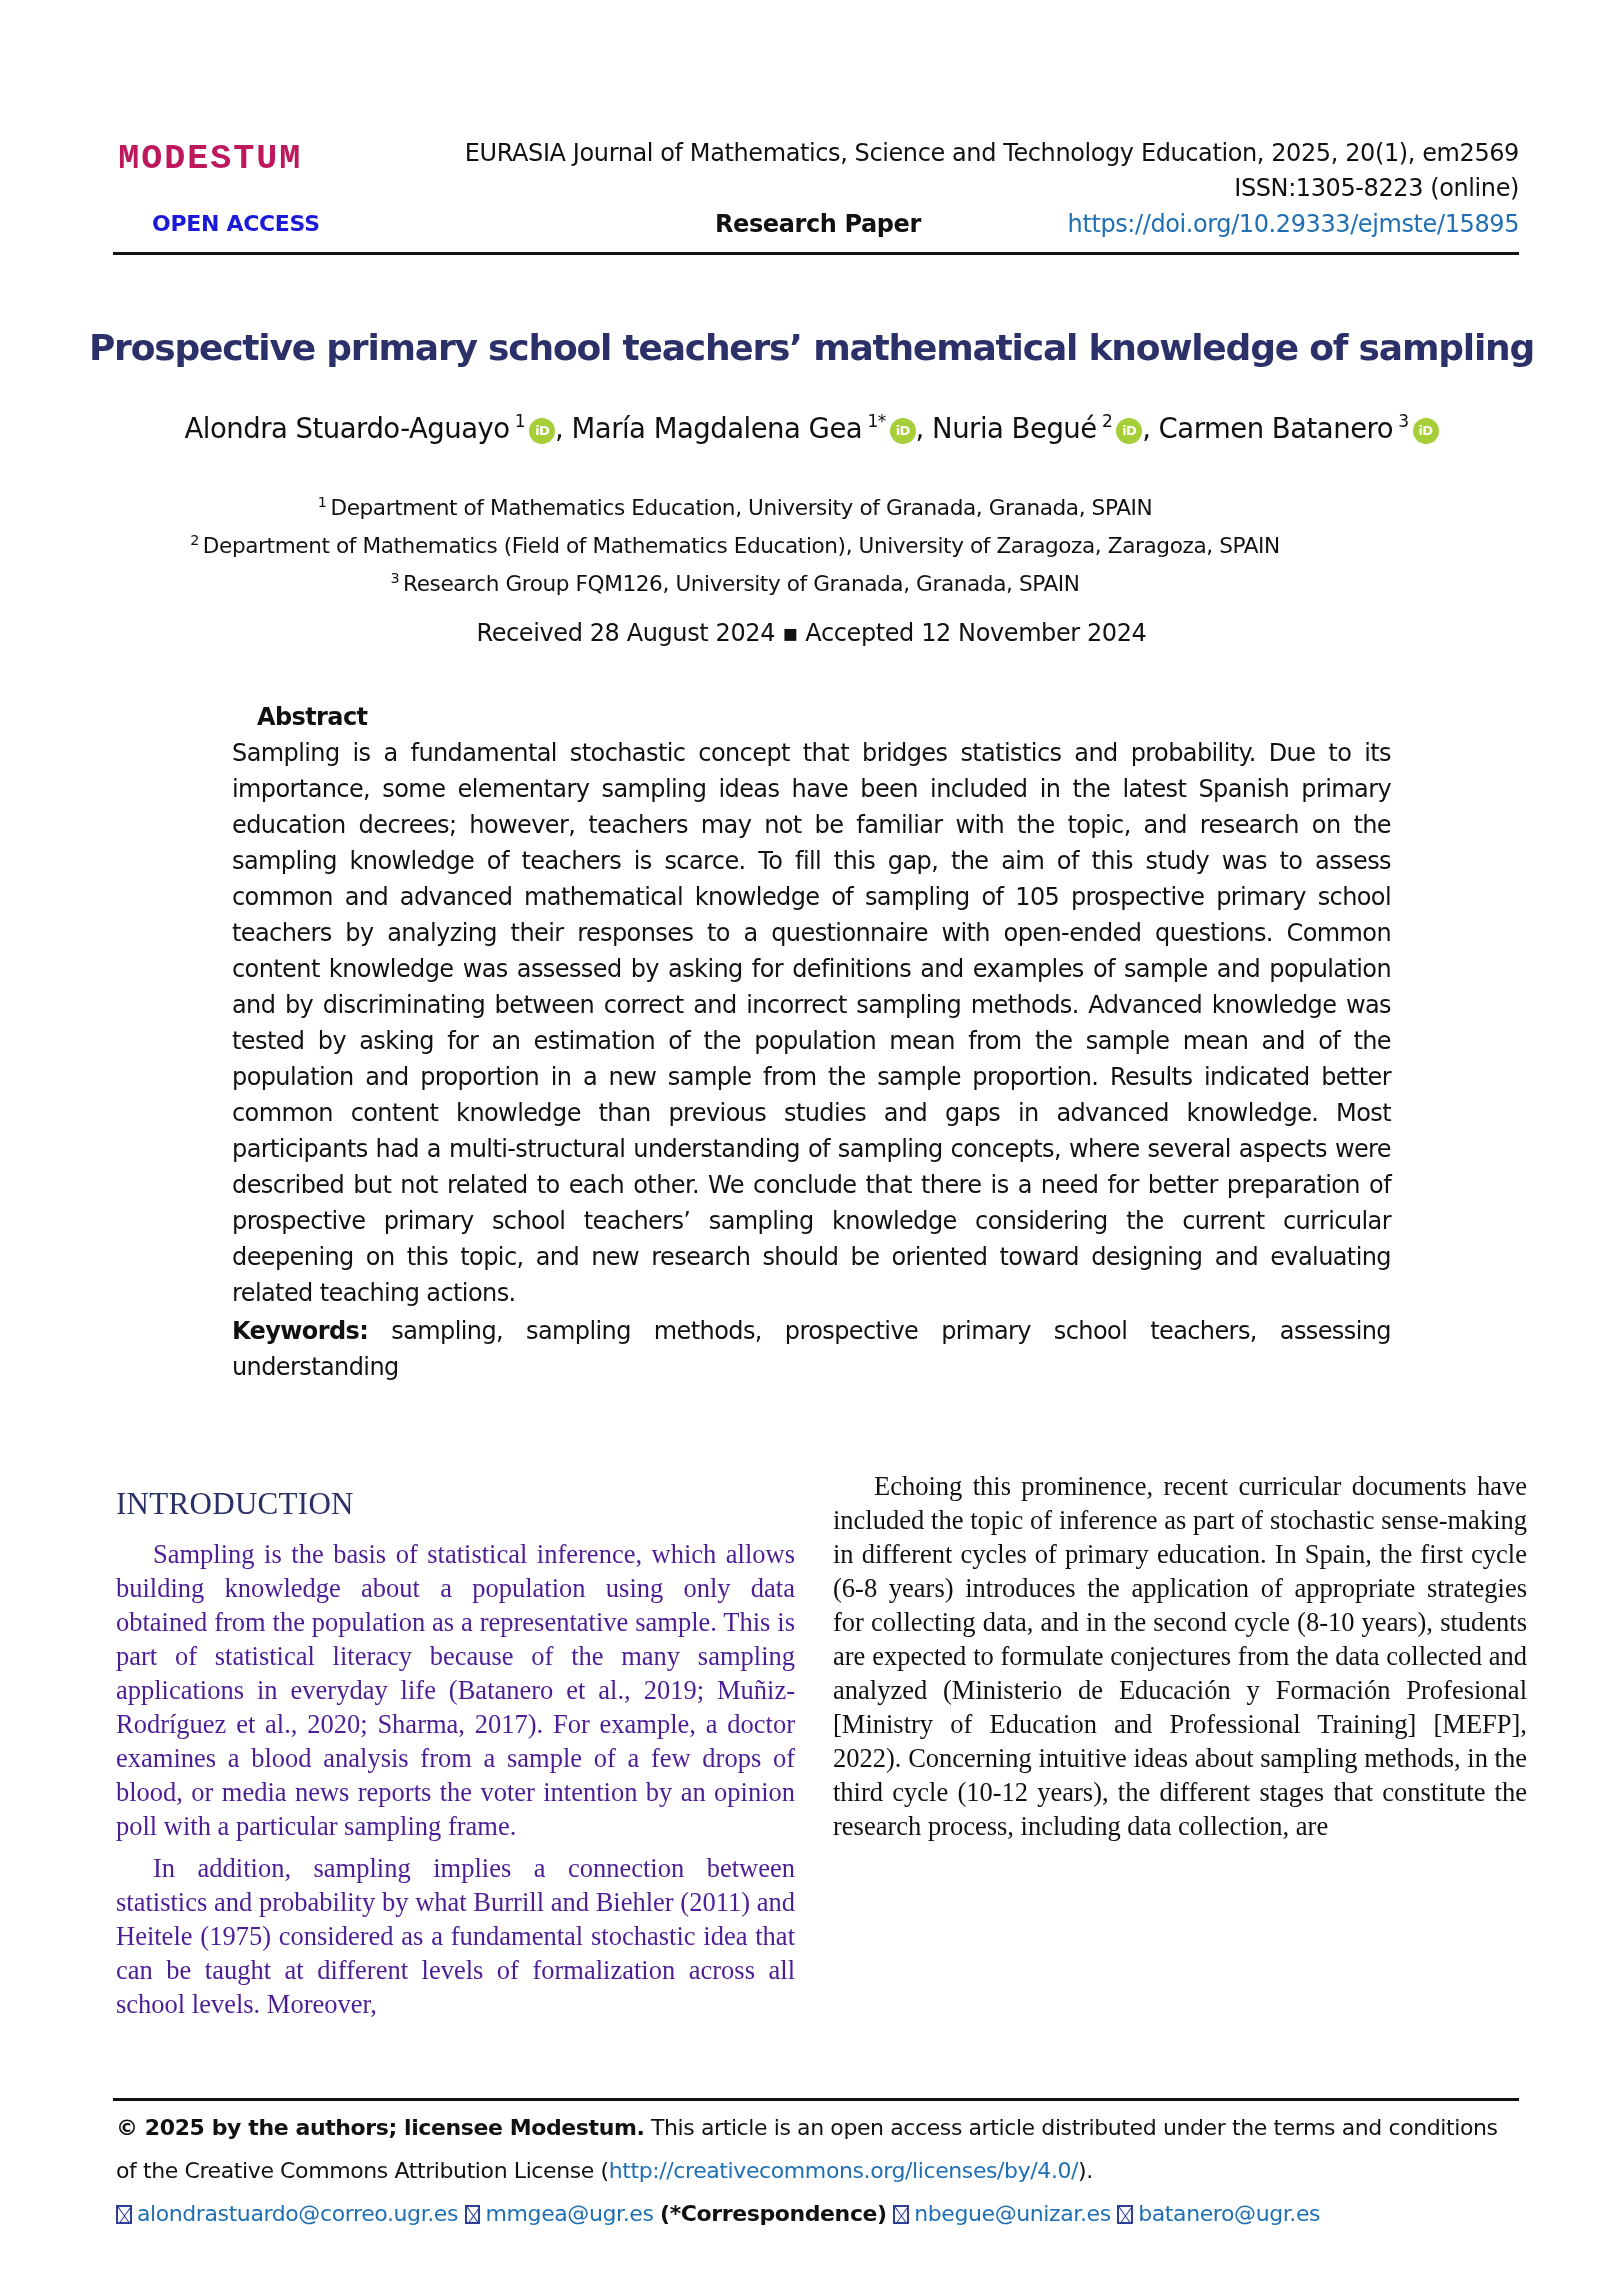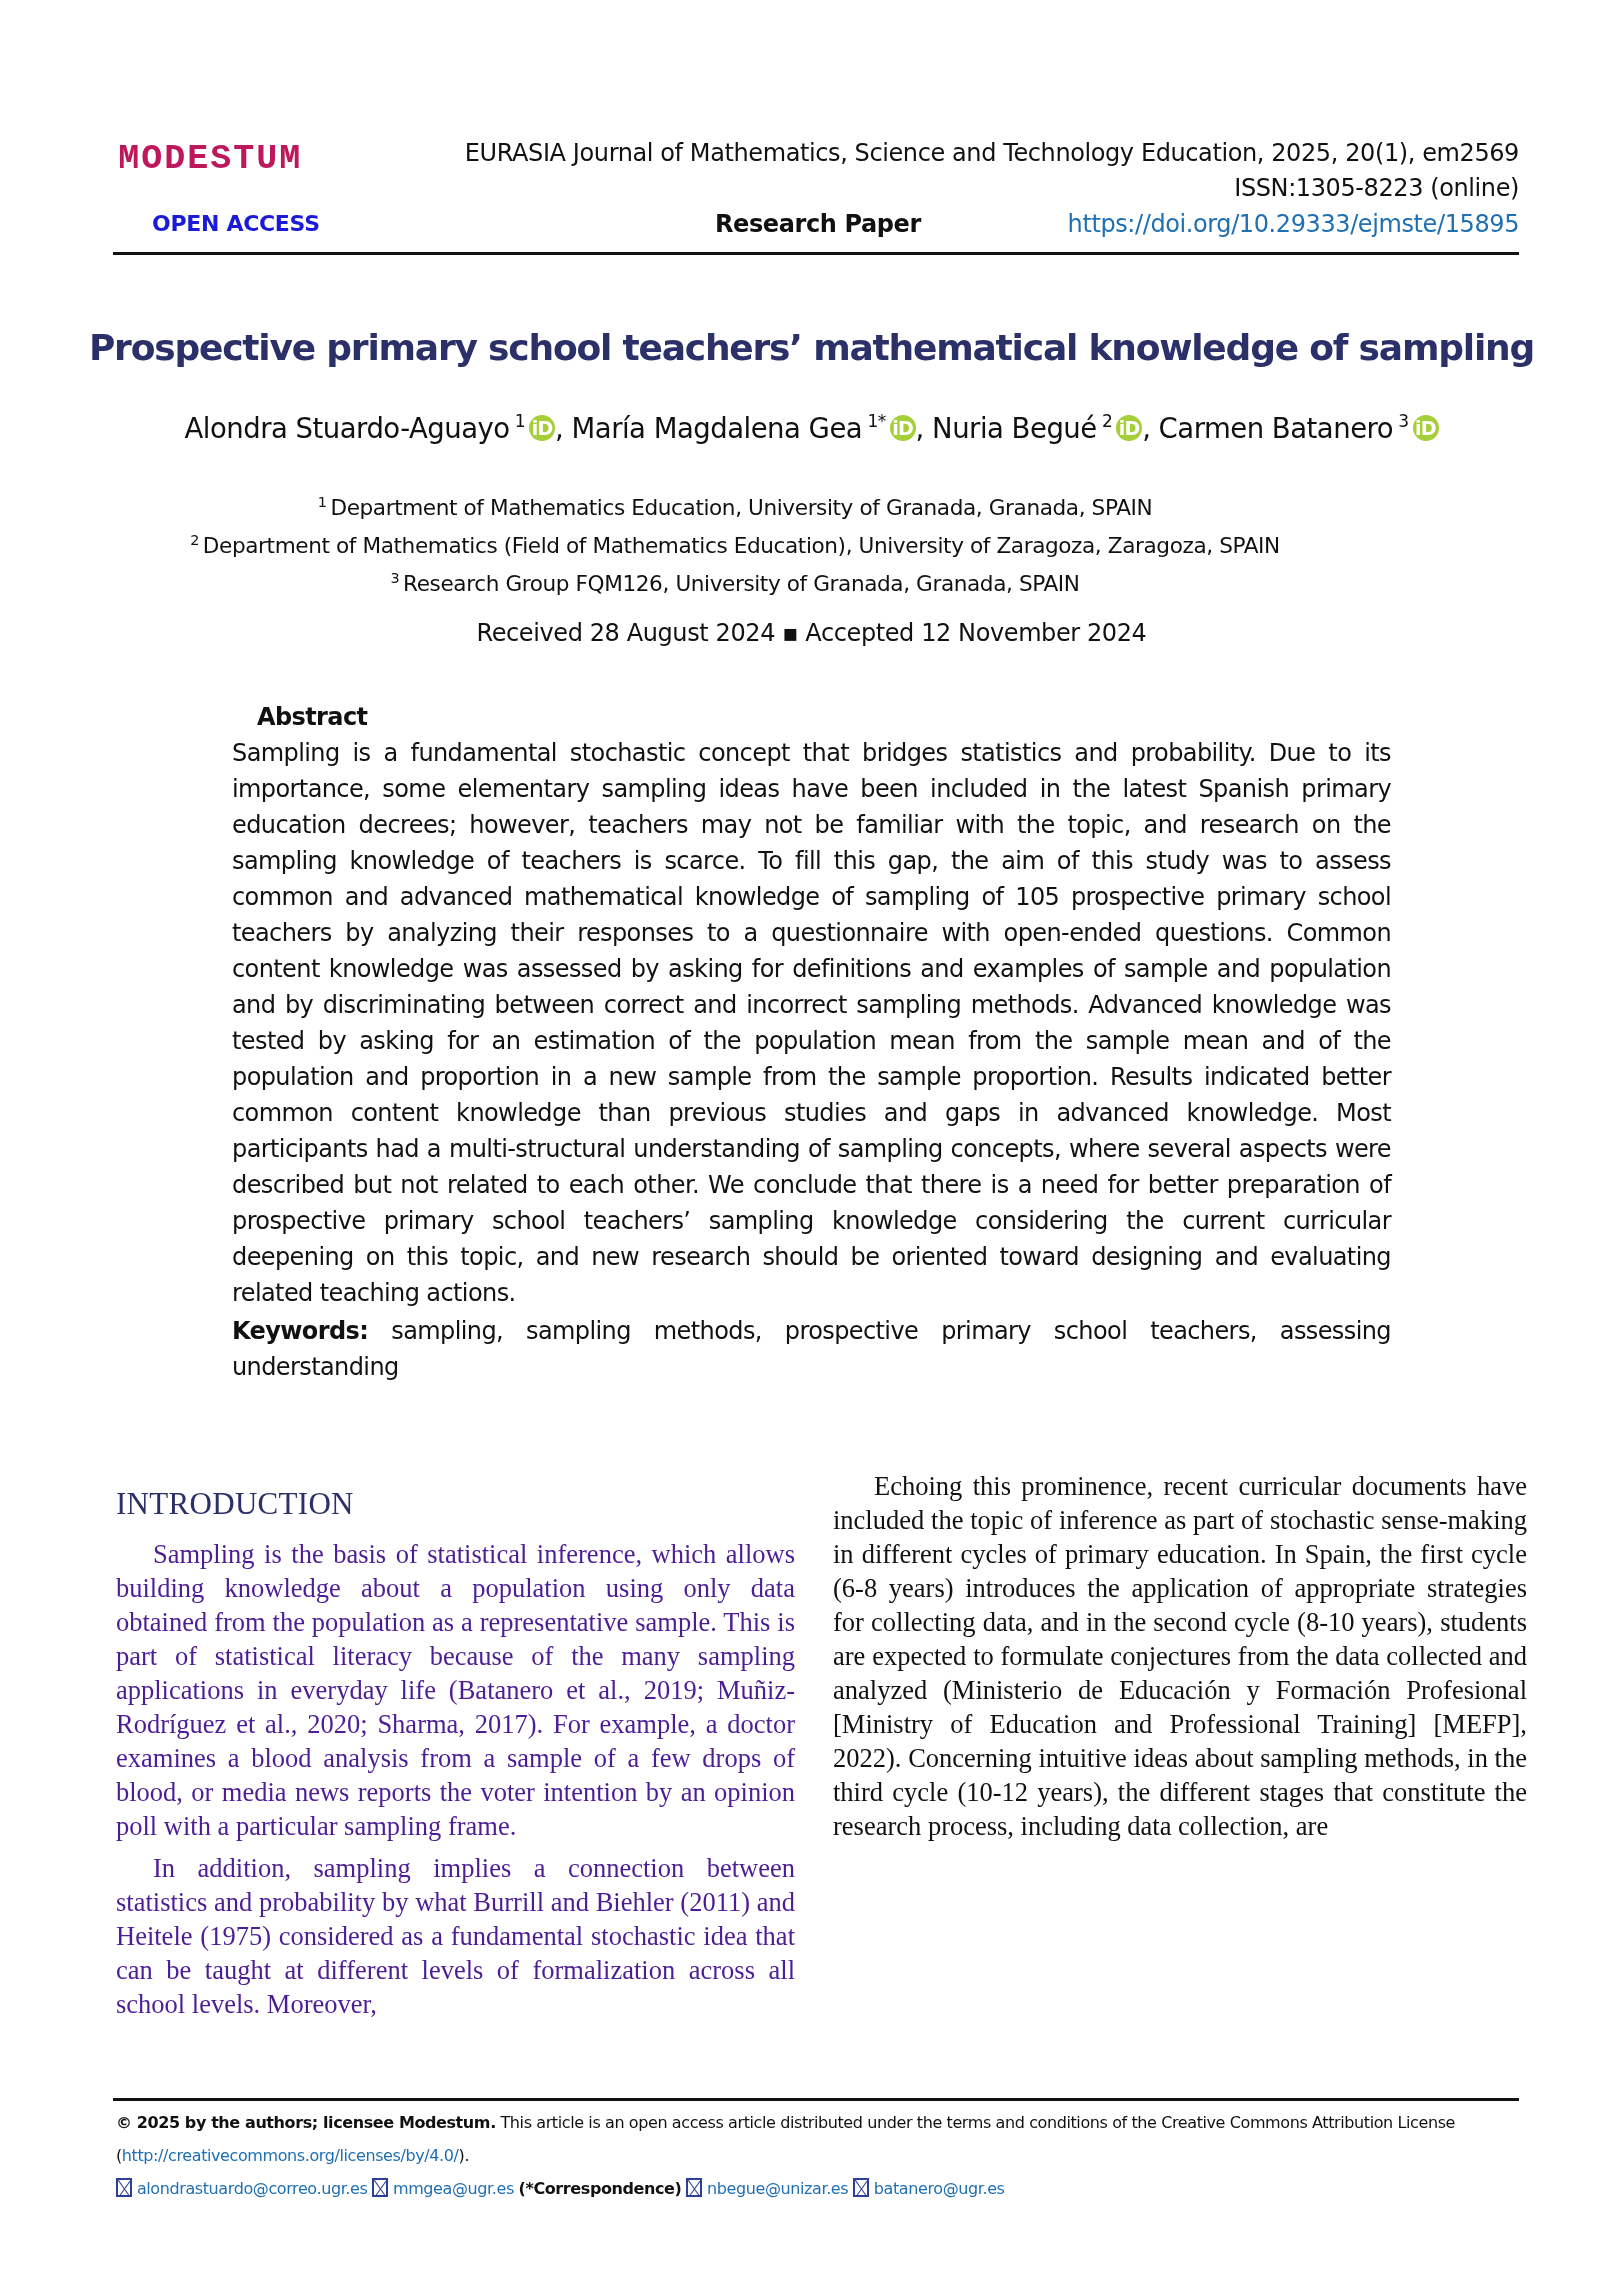--- a/index.html
+++ b/index.html
@@ -12,21 +12,21 @@
   #issn { position: absolute; right: 0; top: 43px; font-family: "DejaVu Sans", sans-serif; font-size: 24px; color: #111; letter-spacing: -0.4px; }
   #open-access { position: absolute; left: 39px; top: 80px; font-family: "DejaVu Sans", sans-serif; font-weight: bold; font-size: 22px; color: #1a1ad8; letter-spacing: -0.3px; }
   #paper-type { position: absolute; left: 602px; top: 79px; font-family: "DejaVu Sans", sans-serif; font-weight: bold; font-size: 24px; color: #111; letter-spacing: -0.4px; }
   #doi { position: absolute; right: 0; top: 79px; font-family: "DejaVu Sans", sans-serif; font-size: 24px; color: #1f6fb2; letter-spacing: -0.4px; text-decoration: none; }
   #header-rule { position: absolute; left: 113px; top: 252px; width: 1406px; height: 3.3px; background: #111; }
 
   
   #title { position: absolute; left: 0; top: 327px; width: 1623px; text-align: center; font-family: "DejaVu Sans", sans-serif; font-weight: bold; font-size: 36px; color: #2b3068; letter-spacing: -1.2px; }
   #authors { position: absolute; left: 0; top: 411px; width: 1623px; text-align: center; font-family: "DejaVu Sans", sans-serif; font-size: 27.5px; color: #111; letter-spacing: -0.5px; }
   #authors sup { font-size: 17px; vertical-align: 10.5px; margin-left: 5.2px; margin-right: 3.9px; }
-  .orcid { display: inline-block; width: 26px; height: 26px; border-radius: 50%; background: #a6ce39; color: #fff; font-size: 19px; font-weight: bold; line-height: 26px; text-align: center; vertical-align: 2.6px; letter-spacing: -0.7px; }
+  .orcid { display: inline-block; width: 26px; height: 26px; border-radius: 50%; background: #a6ce39; color: #fff; font-size: 13px; font-weight: bold; line-height: 26px; text-align: center; vertical-align: 2.6px; letter-spacing: -0.7px; }
   #affiliations { position: absolute; left: 0; top: 486px; width: 1470px; text-align: center; font-family: "DejaVu Sans", sans-serif; font-size: 21.6px; line-height: 33px; color: #111; letter-spacing: -0.4px; }
   #affiliations sup { font-size: 14.4px; vertical-align: 7.9px; margin-right: 3.9px; }
   #dates { position: absolute; left: 0; top: 619px; width: 1623px; text-align: center; font-family: "DejaVu Sans", sans-serif; font-size: 24px; color: #111; letter-spacing: -0.4px; }
 
   
   #abstract { position: absolute; left: 232px; top: 699px; width: 1159px; font-family: "DejaVu Sans", sans-serif; font-size: 24px; line-height: 36px; color: #111; letter-spacing: -0.6px; }
   #abstract-heading { font-weight: bold; margin-left: 25px; }
   #abstract-body { text-align: justify; }
   #keywords { margin-top: 2px; text-align: justify; }
   #keywords-label { font-weight: bold; }
@@ -35,21 +35,21 @@
   .col { position: absolute; top: 1486px; width: 694px; font-family: "Liberation Serif", "DejaVu Serif", serif; font-size: 26.5px; line-height: 34px; color: #111; }
   #col-right { left: 833px; top: 1469px; }
   .col p { margin: 0 0 7.9px 0; text-align: justify; text-indent: 41px; }
   .col p.noindent { text-indent: 0; }
   #intro-heading { position: absolute; left: 116px; top: 1486px; font-family: "Liberation Serif", "DejaVu Serif", serif; font-size: 31px; color: #2b3068; letter-spacing: 0.3px; }
   #col-left-body { position: absolute; left: 116px; top: 1537px; width: 679px; font-family: "Liberation Serif", "DejaVu Serif", serif; font-size: 26.5px; line-height: 34px; color: #4c1d95; }
   #col-left-body p { margin: 0 0 7.9px 0; text-align: justify; text-indent: 37px; }
 
   
   #footer-rule { position: absolute; left: 113px; top: 2098px; width: 1406px; height: 2.6px; background: #111; }
-  #footer { position: absolute; left: 116px; top: 2106px; width: 1403px; font-family: "DejaVu Sans", sans-serif; font-size: 16px; line-height: 33px; color: #111; letter-spacing: -0.4px; }
+  #footer { position: absolute; left: 116px; top: 2106px; width: 1403px; font-family: "DejaVu Sans", sans-serif; font-size: 22px; line-height: 43px; color: #111; letter-spacing: -0.4px; }
   #footer b { font-weight: bold; }
   .link { color: #1f6fb2; text-decoration: none; }
   .mail-icon { display: inline-block; width: 15.7px; height: 18.3px; border: 2px solid #2e3f9a; box-sizing: border-box; position: relative; vertical-align: -2.6px; margin-right: 5.2px; overflow: hidden; }
   .mail-icon::before, .mail-icon::after { content: ""; position: absolute; left: 50%; width: 1.3px; height: 22px; background: #2e3f9a; top: -2.6px; }
   .mail-icon::before { transform: rotate(35deg); }
   .mail-icon::after { transform: rotate(-35deg); }
 </style>
 </head>
 <body>
 

